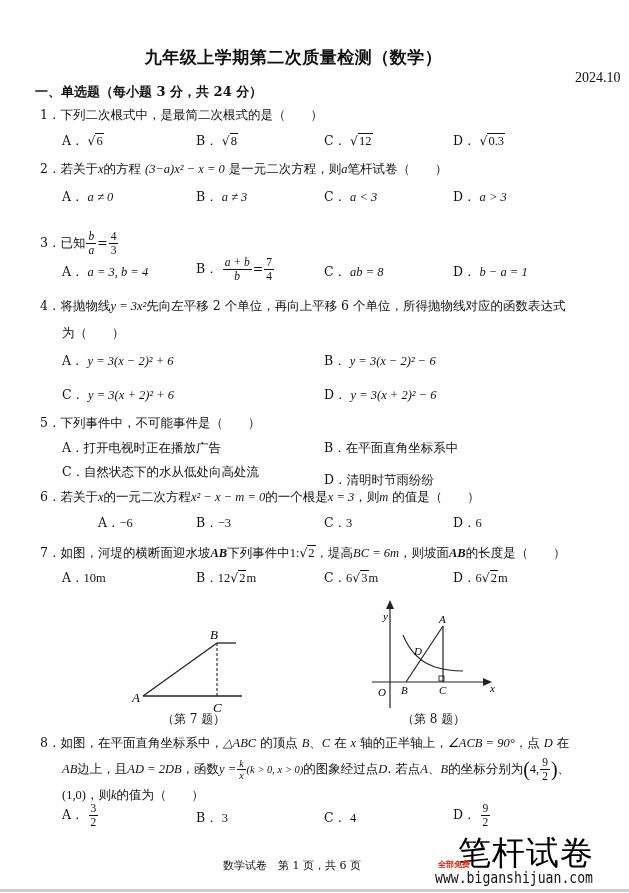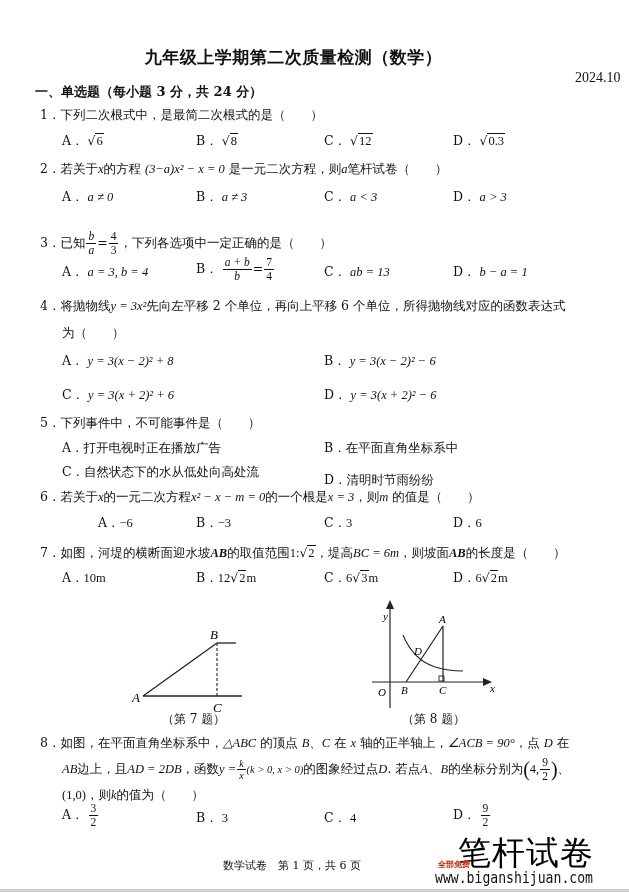--- a/index.html
+++ b/index.html
@@ -48,38 +48,38 @@
 <div class="abs opt" style="top:189px;left:324px;"><span>C．</span> <span class="math">a &lt; 3</span></div>
 <div class="abs opt" style="top:189px;left:453px;"><span>D．</span> <span class="math">a &gt; 3</span></div>
 
 <div class="abs q" style="top:216px;left:40px;margin-top:14px;">
   <span>3．</span><span>已知</span><span class="frac math">
       <span class="num">b</span>
       <span>a</span>
     </span><span>=</span><span class="frac">
       <span class="num">4</span>
       <span>3</span>
-    </span><span>，下列各选项中一定正确的是（　　）</span>
+    </span>
 </div>
 <div class="abs opt" style="top:264px;left:62px;"><span>A．</span> <span class="math">a = 3, b = 4</span></div>
 <div class="abs opt" style="top:256px;left:196px;"><span>B．</span> <span class="frac math">
       <span class="num">a + b</span>
       <span>b</span>
     </span>=<span class="frac">
       <span class="num">7</span>
       <span>4</span>
     </span></div>
-<div class="abs opt" style="top:264px;left:324px;"><span>C．</span> <span class="math">ab = 13</span></div>
+<div class="abs opt" style="top:264px;left:324px;"><span>C．</span> <span class="math">ab = 8</span></div>
 <div class="abs opt" style="top:264px;left:453px;"><span>D．</span> <span class="math">b − a = 1</span></div>
 
 <div class="abs q" style="top:298px;left:40px;">
   <span>4．</span><span>将抛物线</span><span class="math">y = 3x²</span><span>先向左平移 2 个单位，再向上平移 6 个单位，所得抛物线对应的函数表达式</span>
 </div>
 <div class="abs q" style="top:325px;left:62px;">为（　　）</div>
-<div class="abs opt" style="top:353px;left:62px;"><span>A．</span> <span class="math">y = 3(x − 2)² + 8</span></div>
+<div class="abs opt" style="top:353px;left:62px;"><span>A．</span> <span class="math">y = 3(x − 2)² + 6</span></div>
 <div class="abs opt" style="top:353px;left:324px;"><span>B．</span> <span class="math">y = 3(x − 2)² − 6</span></div>
 <div class="abs opt" style="top:387px;left:62px;"><span>C．</span> <span class="math">y = 3(x + 2)² + 6</span></div>
 <div class="abs opt" style="top:387px;left:324px;"><span>D．</span> <span class="math">y = 3(x + 2)² − 6</span></div>
 
 <div class="abs q" style="top:415px;left:40px;">
   <span>5．</span><span>下列事件中，不可能事件是（　　）</span>
 </div>
 <div class="abs opt" style="top:440px;left:62px;"><span>A．</span><span>打开电视时正在播放广告</span></div>
 <div class="abs opt" style="top:440px;left:324px;"><span>B．</span><span>在平面直角坐标系中</span></div>
 <div class="abs opt" style="top:464px;left:62px;"><span>C．</span><span>自然状态下的水从低处向高处流</span></div>
@@ -87,21 +87,21 @@
 
 <div class="abs q" style="top:489px;left:40px;">
   <span>6．</span><span>若关于</span><span class="math">x</span><span>的一元二次方程</span><span class="math">x² − x − m = 0</span><span>的一个根是</span><span class="math">x = 3</span><span>，则</span><span class="math">m</span> <span>的值是（　　）</span>
 </div>
 <div class="abs opt" style="top:515px;left:62px;margin-left:36px;"><span>A．</span><span class="rm">−6</span></div>
 <div class="abs opt" style="top:515px;left:196px;"><span>B．</span><span class="rm">−3</span></div>
 <div class="abs opt" style="top:515px;left:324px;"><span>C．</span><span class="rm">3</span></div>
 <div class="abs opt" style="top:515px;left:453px;"><span>D．</span><span class="rm">6</span></div>
 
 <div class="abs q" style="top:545px;left:40px;">
-  <span>7．</span><span>如图，河堤的横断面迎水坡</span><b class="math">AB</b><span>的取值范围</span><span class="rm">1:</span><span class="sqrt">√<span class="rad">2</span></span><span>，堤高</span><span class="math">BC = 6m</span><span>，则坡面</span><b class="math">AB</b><span>的长度是（　　）</span>
+  <span>7．</span><span>如图，河堤的横断面迎水坡</span><b class="math">AB</b><span>下列事件中</span><span class="rm">1:</span><span class="sqrt">√<span class="rad">2</span></span><span>，堤高</span><span class="math">BC = 6m</span><span>，则坡面</span><b class="math">AB</b><span>的长度是（　　）</span>
 </div>
 <div class="abs opt" style="top:570px;left:62px;text-align:center;"><span>A．</span><span class="rm">10m</span></div>
 <div class="abs opt" style="top:570px;left:196px;"><span>B．</span><span class="rm">12</span><span class="sqrt">√<span class="rad">2</span></span><span class="rm">m</span></div>
 <div class="abs opt" style="top:570px;left:324px;"><span>C．</span><span class="rm">6</span><span class="sqrt">√<span class="rad">3</span></span><span class="rm">m</span></div>
 <div class="abs opt" style="top:570px;left:453px;"><span>D．</span><span class="rm">6</span><span class="sqrt">√<span class="rad">2</span></span><span class="rm">m</span></div>
 
 <svg class="abs" style="top:590px;left:110px;" width="170" height="140">
   <line x1="33" y1="106" x2="132" y2="106" stroke="#222" stroke-width="1.3"></line>
   <line x1="33" y1="106" x2="107" y2="53" stroke="#222" stroke-width="1.3"></line>
   <line x1="107" y1="53" x2="126" y2="53" stroke="#222" stroke-width="1.3"></line>

